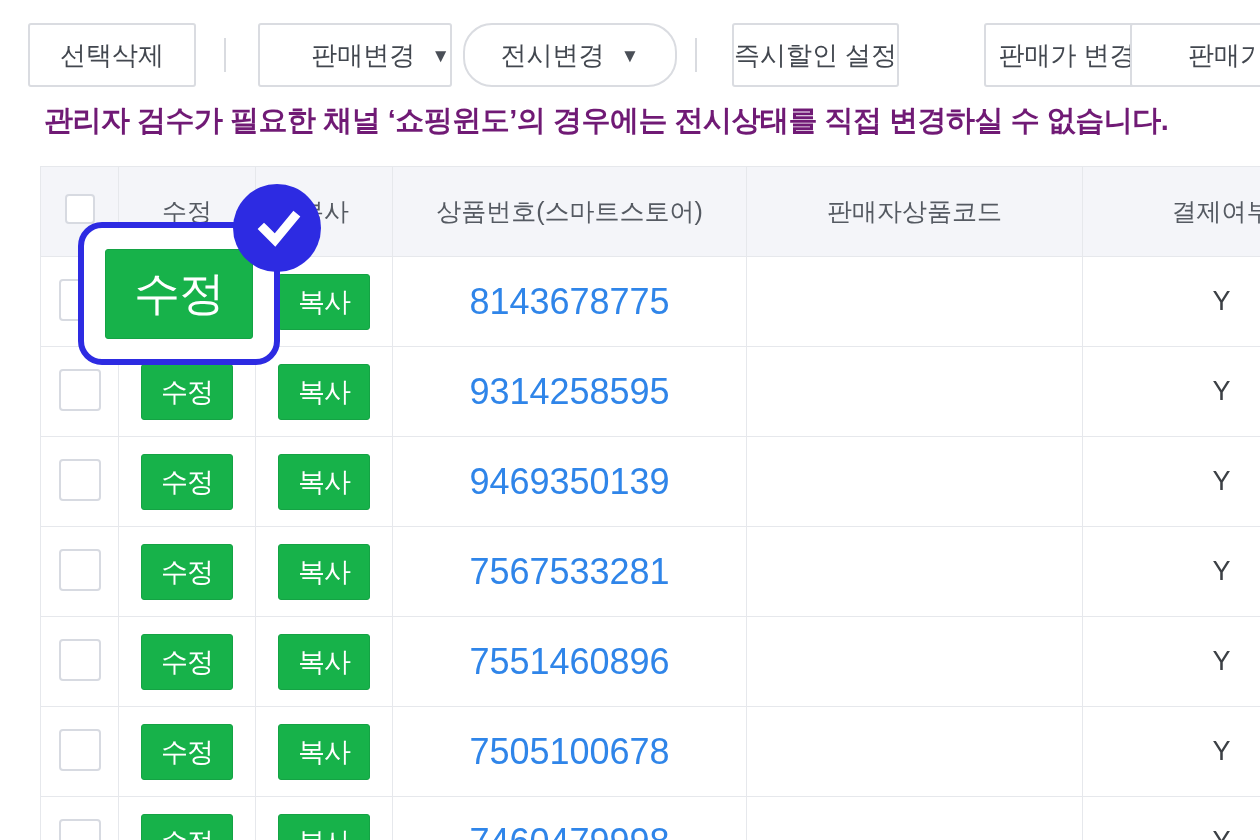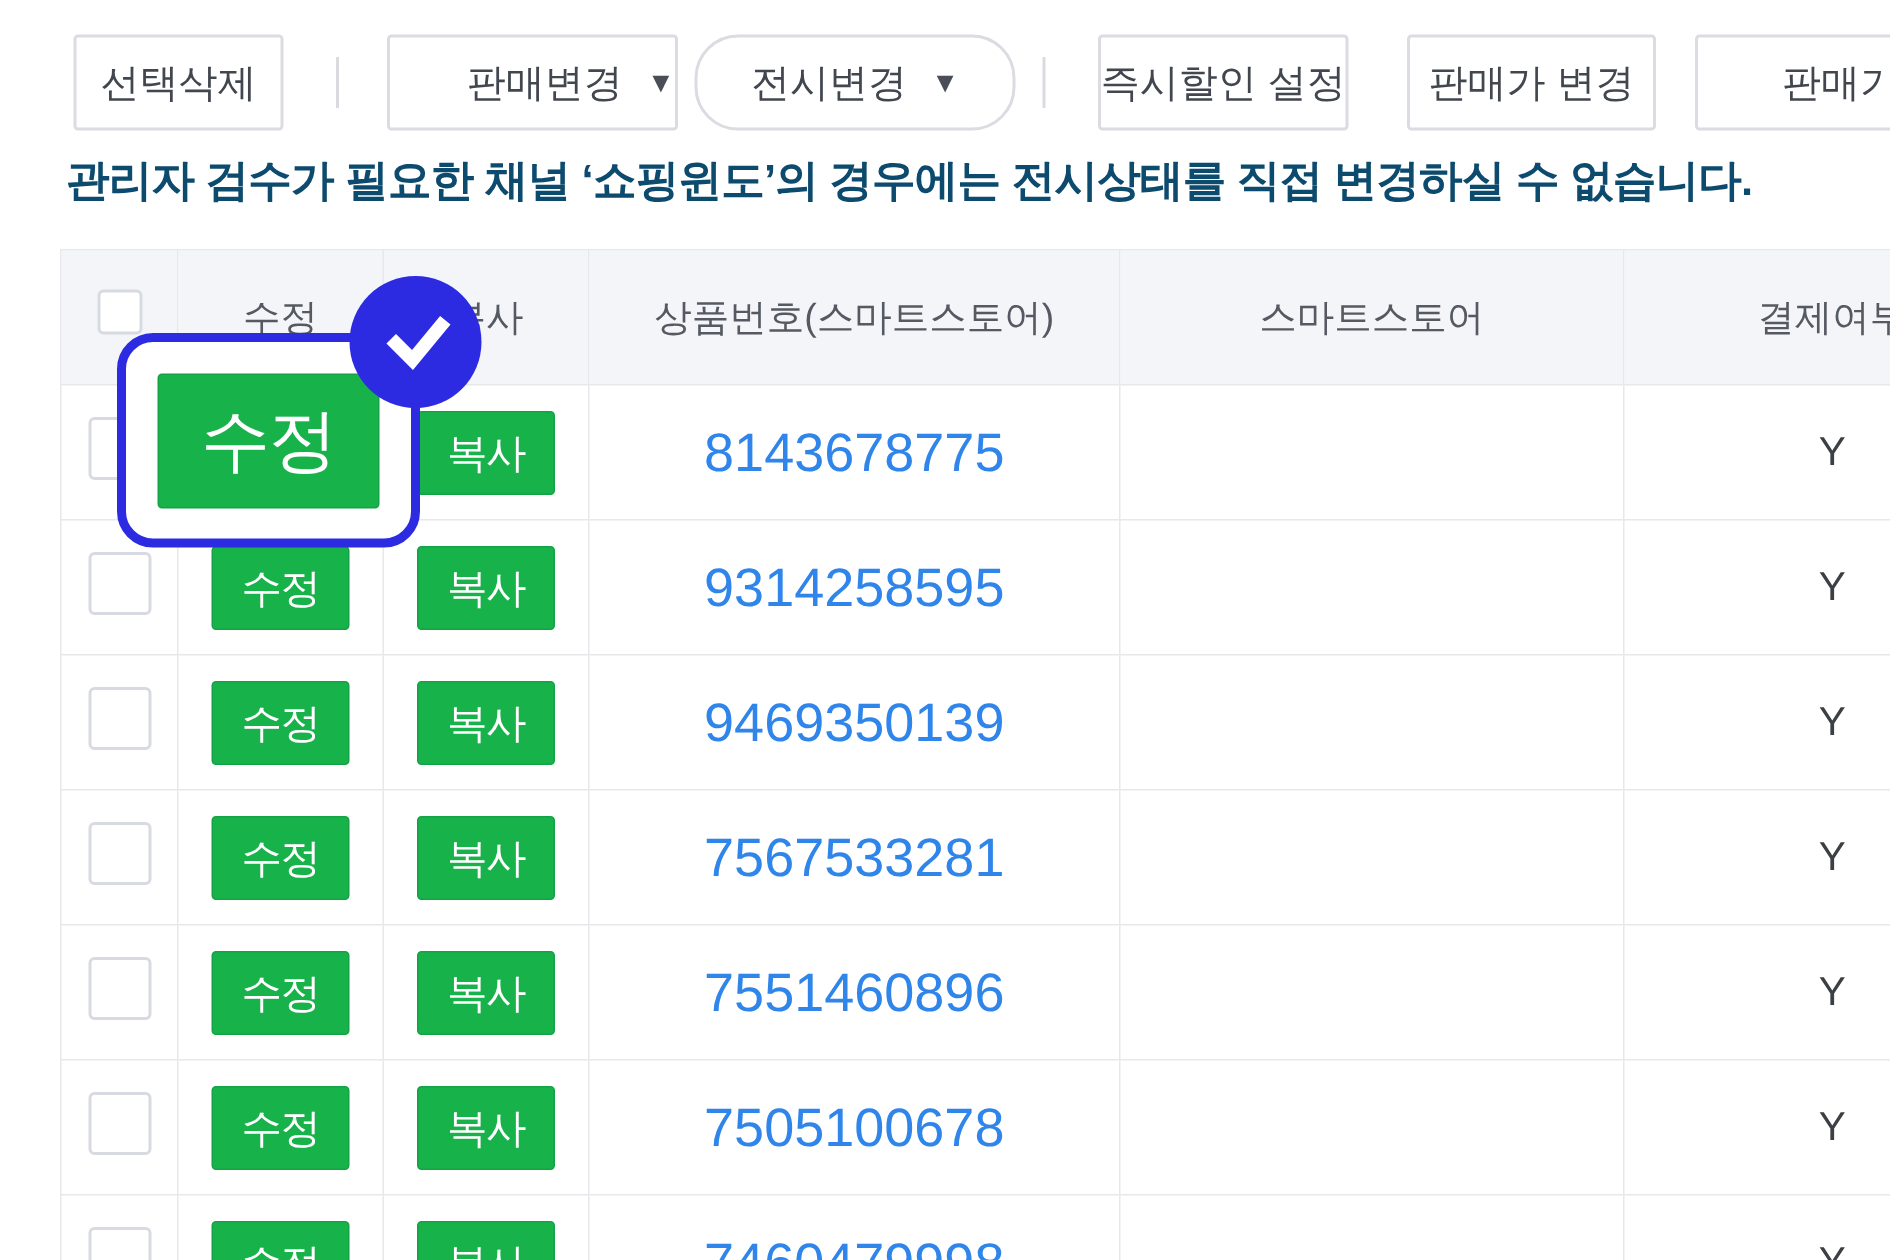--- a/index.html
+++ b/index.html
@@ -10,32 +10,32 @@
   
   .tb-btn {
     position:absolute; top:23px; height:64px;
     display:flex; align-items:center; justify-content:center;
     background:#fff; border:2px solid #dadce1; border-radius:3px;
     font-size:26px; color:#42474f; cursor:pointer; white-space:nowrap;
   }
   .tb-btn .chev { font-size:19px; color:#4a4f57; margin-left:16px; line-height:1; }
   .tb-divider { position:absolute; top:38px; width:2px; height:34px; background:#d9dbe0; }
 
-  #btn-select-delete   { left:49px;  width:140px; }
+  #btn-select-delete   { left:28px;  width:168px; }
   #btn-sale-change     { left:258px; width:194px;justify-content:flex-end; }
   #btn-display-change  { left:463px; width:214px;border-radius:29px; }
   #btn-instant-discount{ left:732px; width:167px; }
-  #btn-price-change    { left:938px; width:166px; }
+  #btn-price-change    { left:984px; width:166px; }
   #btn-sale-period     { left:1130px;width:220px; }
   #divider-1 { left:224px; } #divider-2 { left:695px; }
 
   
   .notice {
     position:absolute; left:44px; top:101px;
-    font-size:29px; font-weight:700; color:#0c4a6e; letter-spacing:-0.5px;
+    font-size:29px; font-weight:700; color:#701a75; letter-spacing:-0.5px;
     white-space:nowrap;
   }
 
   
   table.grid {
     position:absolute; left:40px; top:166px; width:1320px;
     border-collapse:collapse; table-layout:fixed;
   }
   table.grid th, table.grid td {
     border:1px solid #e6e8ec; text-align:center; vertical-align:middle;
@@ -110,21 +110,21 @@
       <col style="width:278px">
   </colgroup>
   <thead>
     <tr>
       <th>
         <span class="checkbox small"></span>
       </th>
       <th>수정</th>
       <th>복사</th>
       <th>상품번호(스마트스토어)</th>
-      <th>스마트스토어</th>
+      <th>판매자상품코드</th>
       <th>결제여부</th>
     </tr>
   </thead>
   <tbody>
     <tr>
       <td><span class="checkbox"></span></td>
       <td><button class="btn-green">수정</button></td>
       <td><button class="btn-green">복사</button></td>
       <td class="c-prod">8143678775</td>
       <td class="c-code"></td>

